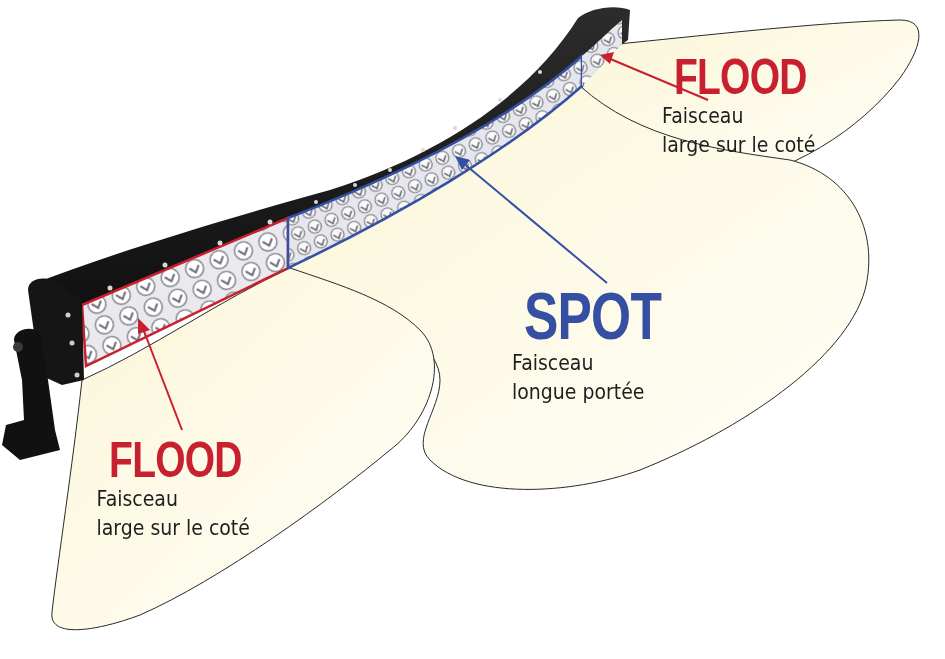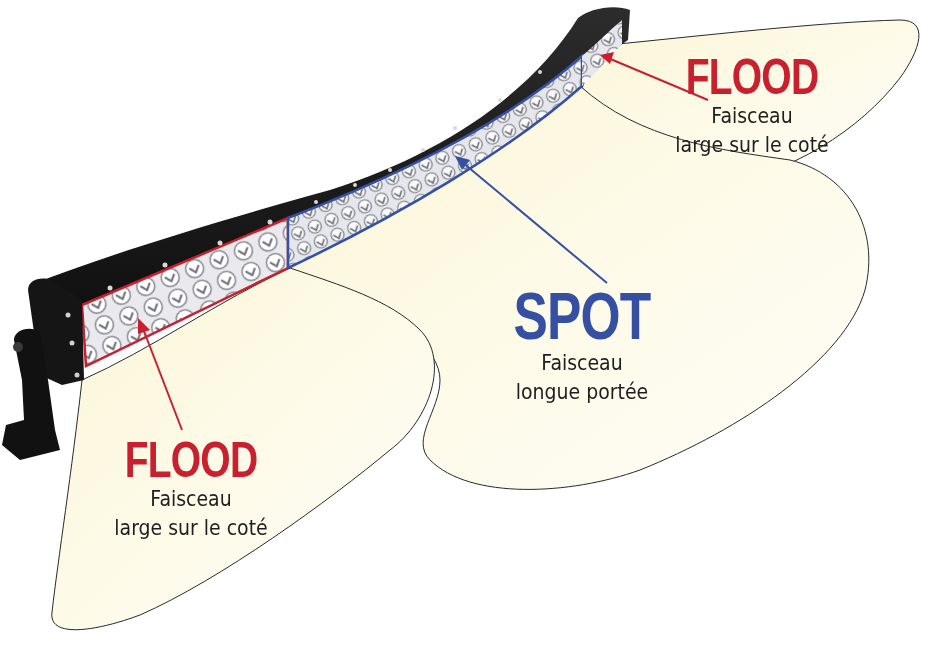--- a/index.html
+++ b/index.html
@@ -1,39 +1,39 @@
 <!DOCTYPE html>
 <html><head>
   <meta charset="utf-8">
   <style>
     html, body { margin: 0; padding: 0; background: #ffffff; }
     body { width: 945px; height: 659px; position: relative; overflow: hidden; font-family: "DejaVu Sans", sans-serif; }
     #stage { position: absolute; left: 0; top: 0; width: 945px; height: 659px; }
-    .label { position: absolute; text-align: center; white-space: nowrap; }
+    .label { position: absolute; text-align: left; white-space: nowrap; }
     .title {
       font-family: "Liberation Sans", sans-serif;
       font-weight: bold;
       letter-spacing: -1px;
       transform: scaleX(0.78);
       transform-origin: center;
       display: block;
       line-height: 1;
     }
     .desc {
       font-family: "DejaVu Sans", sans-serif;
       font-size: 21px;
       color: #1e1e1e;
       line-height: 29px;
       display: block;
       transform: scaleX(0.9);
       transform-origin: center;
     }
     #flood-right { left: 652px; top: 52px; width: 200px; }
     #flood-right .title { font-size: 50px; }
-    #spot { left: 482px; top: 283px; width: 200px; }
+    #spot { left: 502px; top: 283px; width: 200px; }
     #spot .title { font-size: 66px; }
     #flood-left { left: 86px; top: 435px; width: 210px; }
     #flood-left .title { font-size: 50px; }
   </style>
 </head>
 <body>
 
 <div id="stage">
   <svg width="945" height="659" viewBox="0 0 945 659">
     <defs>

